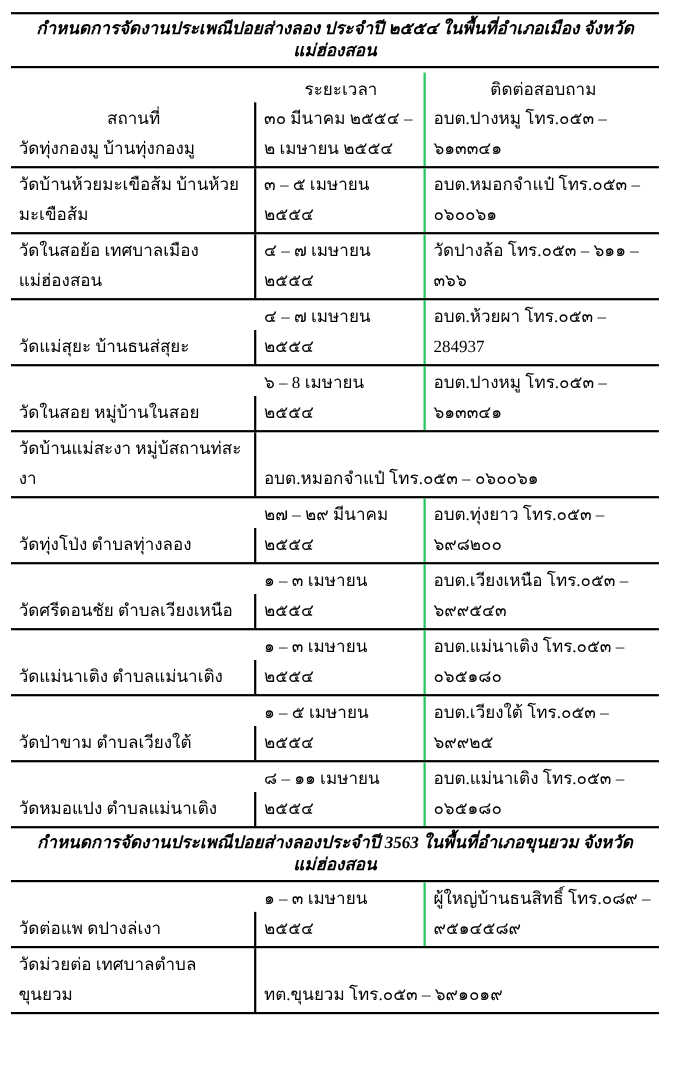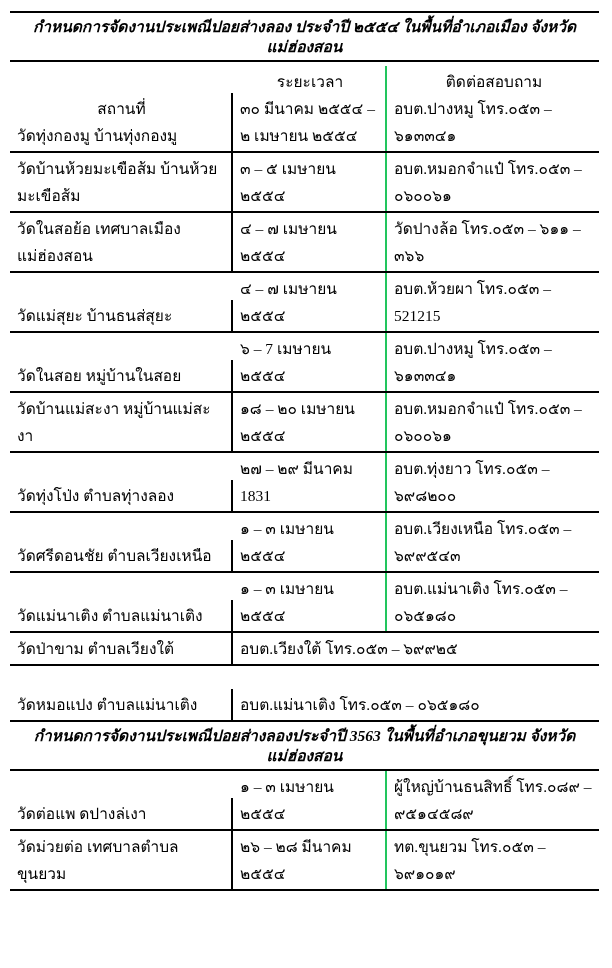--- a/index.html
+++ b/index.html
@@ -54,71 +54,71 @@
 
   <div class="trow h23">
     <div class="cell c1">วัดในสอย้อ เทศบาลเมืองแม่ฮ่องสอน</div>
     <div class="cell c2">๔ – ๗ เมษายน ๒๕๕๔</div>
     <div class="cell c3">วัดปางล้อ โทร.๐๕๓ – ๖๑๑ – ๓๖๖</div>
   </div>
 
   <div class="trow h27">
     <div class="cell c1">วัดแม่สุยะ บ้านธนส่สุยะ</div>
     <div class="cell c2">๔ – ๗ เมษายน ๒๕๕๔</div>
-    <div class="cell c3">อบต.ห้วยผา โทร.๐๕๓ – 521215</div>
+    <div class="cell c3">อบต.ห้วยผา โทร.๐๕๓ – 284937</div>
   </div>
 
   <div class="trow h26">
     <div class="cell c1">วัดในสอย หมู่บ้านในสอย</div>
-    <div class="cell c2">๖ – 7 เมษายน ๒๕๕๔</div>
+    <div class="cell c2">๖ – 8 เมษายน ๒๕๕๔</div>
     <div class="cell c3">อบต.ปางหมู โทร.๐๕๓ – ๖๑๓๓๔๑</div>
   </div>
 
   <div class="trow h51">
-    <div class="cell c1">วัดบ้านแม่สะงา หมู่บ้านแม่สะงา</div>
-    <div class="cell c2">๑๘ – ๒๐ เมษายน ๒๕๕๔</div>
+    <div class="cell c1">วัดบ้านแม่สะงา หมู่บ้สถานท่สะงา</div>
     <div class="cell c3">อบต.หมอกจำแป๋ โทร.๐๕๓ – ๐๖๐๐๖๑</div>
   </div>
 
 
   <div class="trow h58">
     <div class="cell c1">วัดทุ่งโป่ง ตำบลทุ่างลอง</div>
-    <div class="cell c2">๒๗ – ๒๙ มีนาคม 1831</div>
+    <div class="cell c2">๒๗ – ๒๙ มีนาคม ๒๕๕๔</div>
     <div class="cell c3">อบต.ทุ่งยาว โทร.๐๕๓ – ๖๙๘๒๐๐</div>
   </div>
 
   <div class="trow h56">
     <div class="cell c1">วัดศรีดอนชัย ตำบลเวียงเหนือ</div>
     <div class="cell c2">๑ – ๓ เมษายน ๒๕๕๔</div>
     <div class="cell c3">อบต.เวียงเหนือ โทร.๐๕๓ – ๖๙๙๕๔๓</div>
   </div>
 
   <div class="trow h56">
     <div class="cell c1">วัดแม่นาเติง ตำบลแม่นาเติง</div>
     <div class="cell c2">๑ – ๓ เมษายน ๒๕๕๔</div>
     <div class="cell c3">อบต.แม่นาเติง โทร.๐๕๓ – ๐๖๕๑๘๐</div>
   </div>
 
   <div class="trow h26">
     <div class="cell c1">วัดป่าขาม ตำบลเวียงใต้</div>
+    <div class="cell c2">๑ – ๕ เมษายน ๒๕๕๔</div>
     <div class="cell c3">อบต.เวียงใต้ โทร.๐๕๓ – ๖๙๙๒๕</div>
   </div>
 
   <div class="trow h56">
     <div class="cell c1">วัดหมอแปง ตำบลแม่นาเติง</div>
+    <div class="cell c2">๘ – ๑๑ เมษายน ๒๕๕๔</div>
     <div class="cell c3">อบต.แม่นาเติง โทร.๐๕๓ – ๐๖๕๑๘๐</div>
   </div>
 
   <div class="sec-title">กำหนดการจัดงานประเพณีปอยส่างลองประจำปี 3563 ในพื้นที่อำเภอขุนยวม จังหวัดแม่ฮ่องสอน</div>
 
   <div class="trow h51">
     <div class="cell c1">วัดต่อแพ ดปางล่เงา</div>
     <div class="cell c2">๑ – ๓ เมษายน ๒๕๕๔</div>
     <div class="cell c3">ผู้ใหญ่บ้านธนสิทธิ์ โทร.๐๘๙ – ๙๕๑๔๕๘๙</div>
   </div>
 
   <div class="trow h58">
     <div class="cell c1">วัดม่วยต่อ เทศบาลตำบลขุนยวม</div>
-    <div class="cell c2">๒๖ – ๒๘ มีนาคม ๒๕๕๔</div>
     <div class="cell c3">ทต.ขุนยวม โทร.๐๕๓ – ๖๙๑๐๑๙</div>
   </div>
 
 </div>
 
 </body></html>

